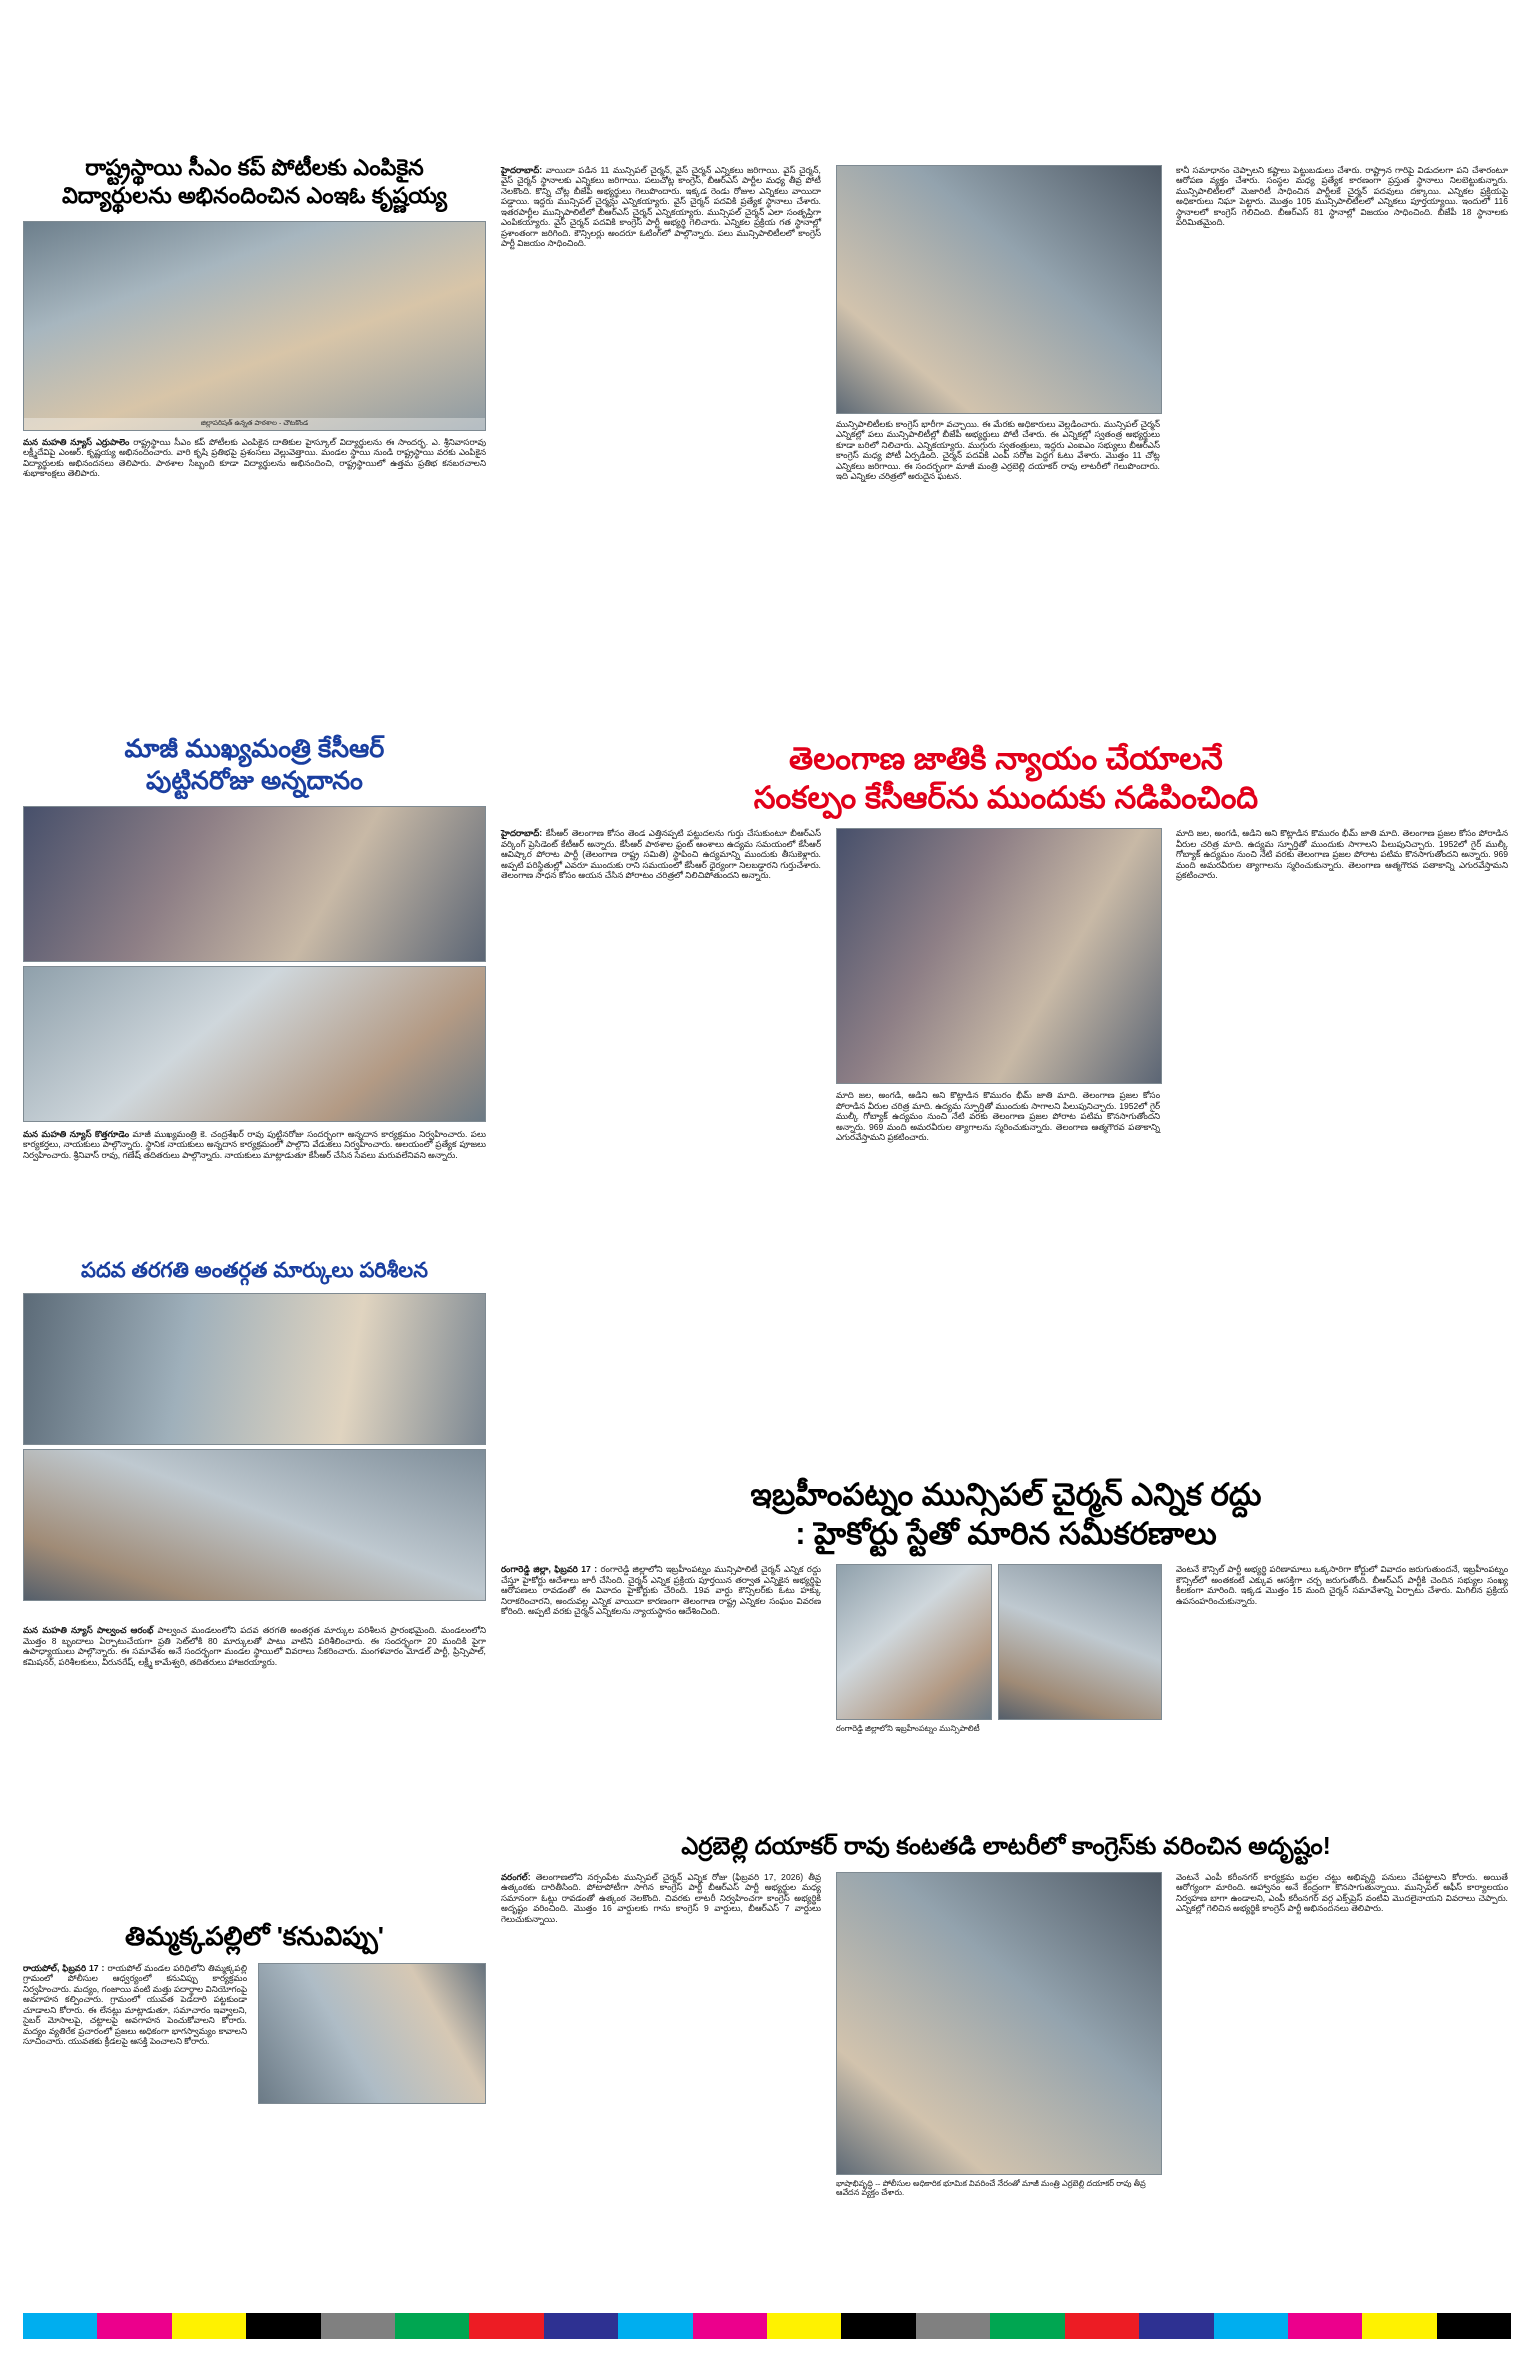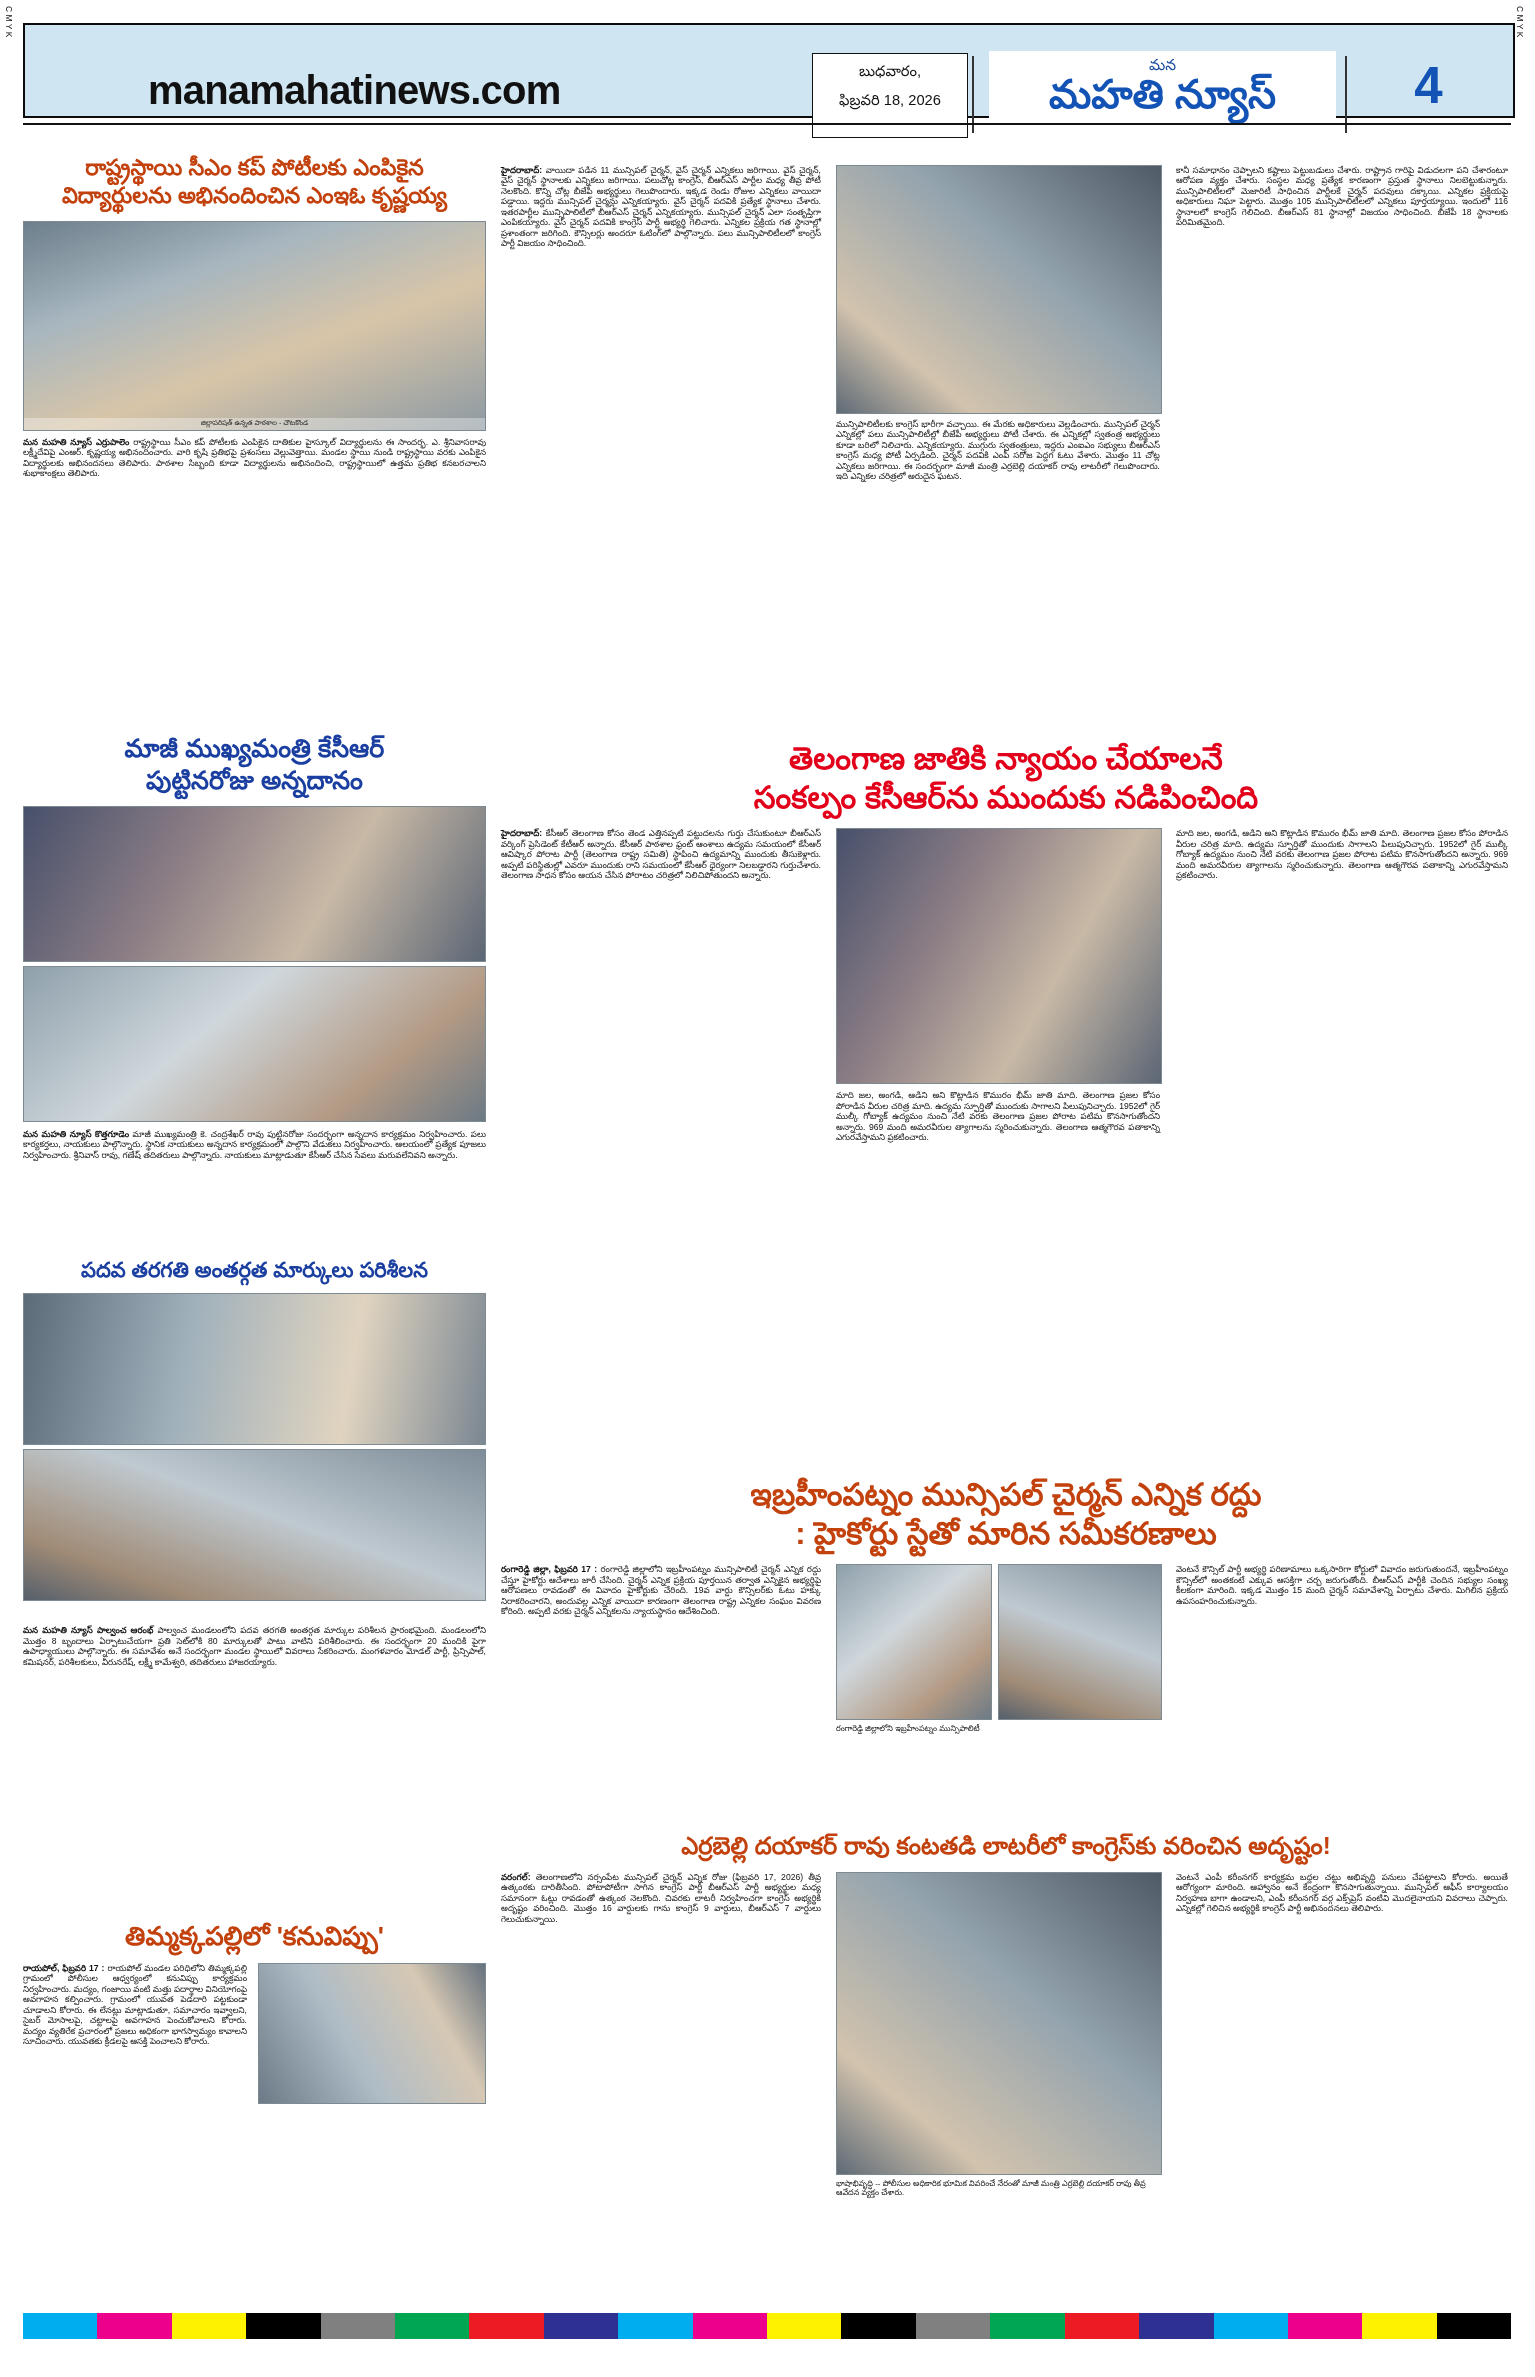--- a/index.html
+++ b/index.html
@@ -20,21 +20,21 @@
   .page-num{position:absolute;left:1357px;top:31px;width:93px;text-align:center;font-size:51px;color:#1253b5;font-weight:bold;}
   .cmyk-tl{position:absolute;left:4.6px;top:6.2px;font-size:8.5px;color:#111;line-height:8.5px;writing-mode:vertical-rl;}
   .cmyk-tr{position:absolute;left:1515px;top:6.2px;font-size:8.5px;color:#111;line-height:8.5px;writing-mode:vertical-rl;}
   .mast-rule{position:absolute;left:23px;top:123px;width:1488px;height:2.3px;background:#111;}
 
   
   .col{position:absolute;}
   .headline{font-weight:bold;color:#d2007e;text-align:center;line-height:1.25;}
   .headline.blue{color:#1a3fa0;}
   .headline.red{color:#e2001a;}
-  .headline.mag{color:#c2410c;}
+  .headline.mag{color:#000000;}
   .body{font-size:8.6px;line-height:10.5px;text-align:justify;color:#111;}
   .body p{margin:0 0 4.6px 0;}
   .caption{font-size:8px;line-height:9.6px;color:#111;}
   .photo{background:#b9c6cf;border:0.8px solid #7e8a92;overflow:hidden;position:relative;}
   .photo .ph-label{position:absolute;left:0;bottom:0;width:100%;font-size:7px;color:#2a2a2a;background:rgba(255,255,255,.35);}
 
   
   .p1{background:linear-gradient(160deg,#6d7f8c 0%,#a7b6bf 30%,#d8c5a8 60%,#8d9aa3 100%);}
   .p2{background:linear-gradient(120deg,#47506b 0%,#8e7f86 35%,#c8b9a6 65%,#5c6675 100%);}
   .p3{background:linear-gradient(140deg,#8fa0ab 0%,#cfd7dc 40%,#b39a84 75%,#6c7a85 100%);}
@@ -45,39 +45,20 @@
 
   
   .colorbar{position:absolute;left:23px;top:2313px;width:1488px;height:26px;display:flex;}
   .colorbar span{flex:1 1 auto;height:26px;}
 </style>
 </head>
 <body>
 
 <div class="page">
 
-  <div class="masthead">
-    <div class="cmyk-tl">C M Y K</div>
-    <div class="cmyk-tr">C M Y K</div>
-    <div class="mast-inner">
-      <div class="site-name">manamahatinews.com</div>
-      <div class="date-box">
-        <div>బుధవారం,</div>
-        <div>ఫిబ్రవరి 18, 2026</div>
-      </div>
-      <div class="rule-left"></div>
-      <div class="logo-box">
-        <div class="logo-small">మన</div>
-        <div class="logo-main">మహతి న్యూస్</div>
-      </div>
-      <div class="rule-right"></div>
-      <div class="page-num">4</div>
-    </div>
-    <div class="mast-rule"></div>
-  </div>
 
   <div class="col" style="left:23px;top:154px;width:463px;">
     <div class="headline mag" style="font-size:22.4px;white-space:pre-line;">రాష్ట్రస్థాయి సీఎం కప్ పోటీలకు ఎంపికైన
 విద్యార్థులను అభినందించిన ఎంఇఓ కృష్ణయ్య</div>
     <div class="photo p1" style="margin-top:10.8px;width:461px;height:208px;">
       <div class="ph-label" style="text-align:center;padding:1.5px 0;">జిల్లాపరిషత్ ఉన్నత పాఠశాల - చౌటకొండ</div>
     </div>
     <div class="body" style="margin-top:6.2px;">
       <p><b>మన మహతి న్యూస్ ఎర్రుపాలెం</b> <span>రాష్ట్రస్థాయి సీఎం కప్ పోటీలకు ఎంపికైన దాతికుల హైస్కూల్ విద్యార్థులను ఈ సాందర్భ. ఎ. శ్రీనివాసరావు లక్ష్మీదేవిపై ఎంఆర్. కృష్ణయ్య అభినందించారు. వారి కృషి ప్రతిభపై ప్రశంసలు వెల్లువెత్తాయి. మండల స్థాయి నుండి రాష్ట్రస్థాయి వరకు ఎంపికైన విద్యార్థులకు అభినందనలు తెలిపారు. పాఠశాల సిబ్బంది కూడా విద్యార్థులను అభినందించి, రాష్ట్రస్థాయిలో ఉత్తమ ప్రతిభ కనబరచాలని శుభాకాంక్షలు తెలిపారు.</span></p>
     </div>

